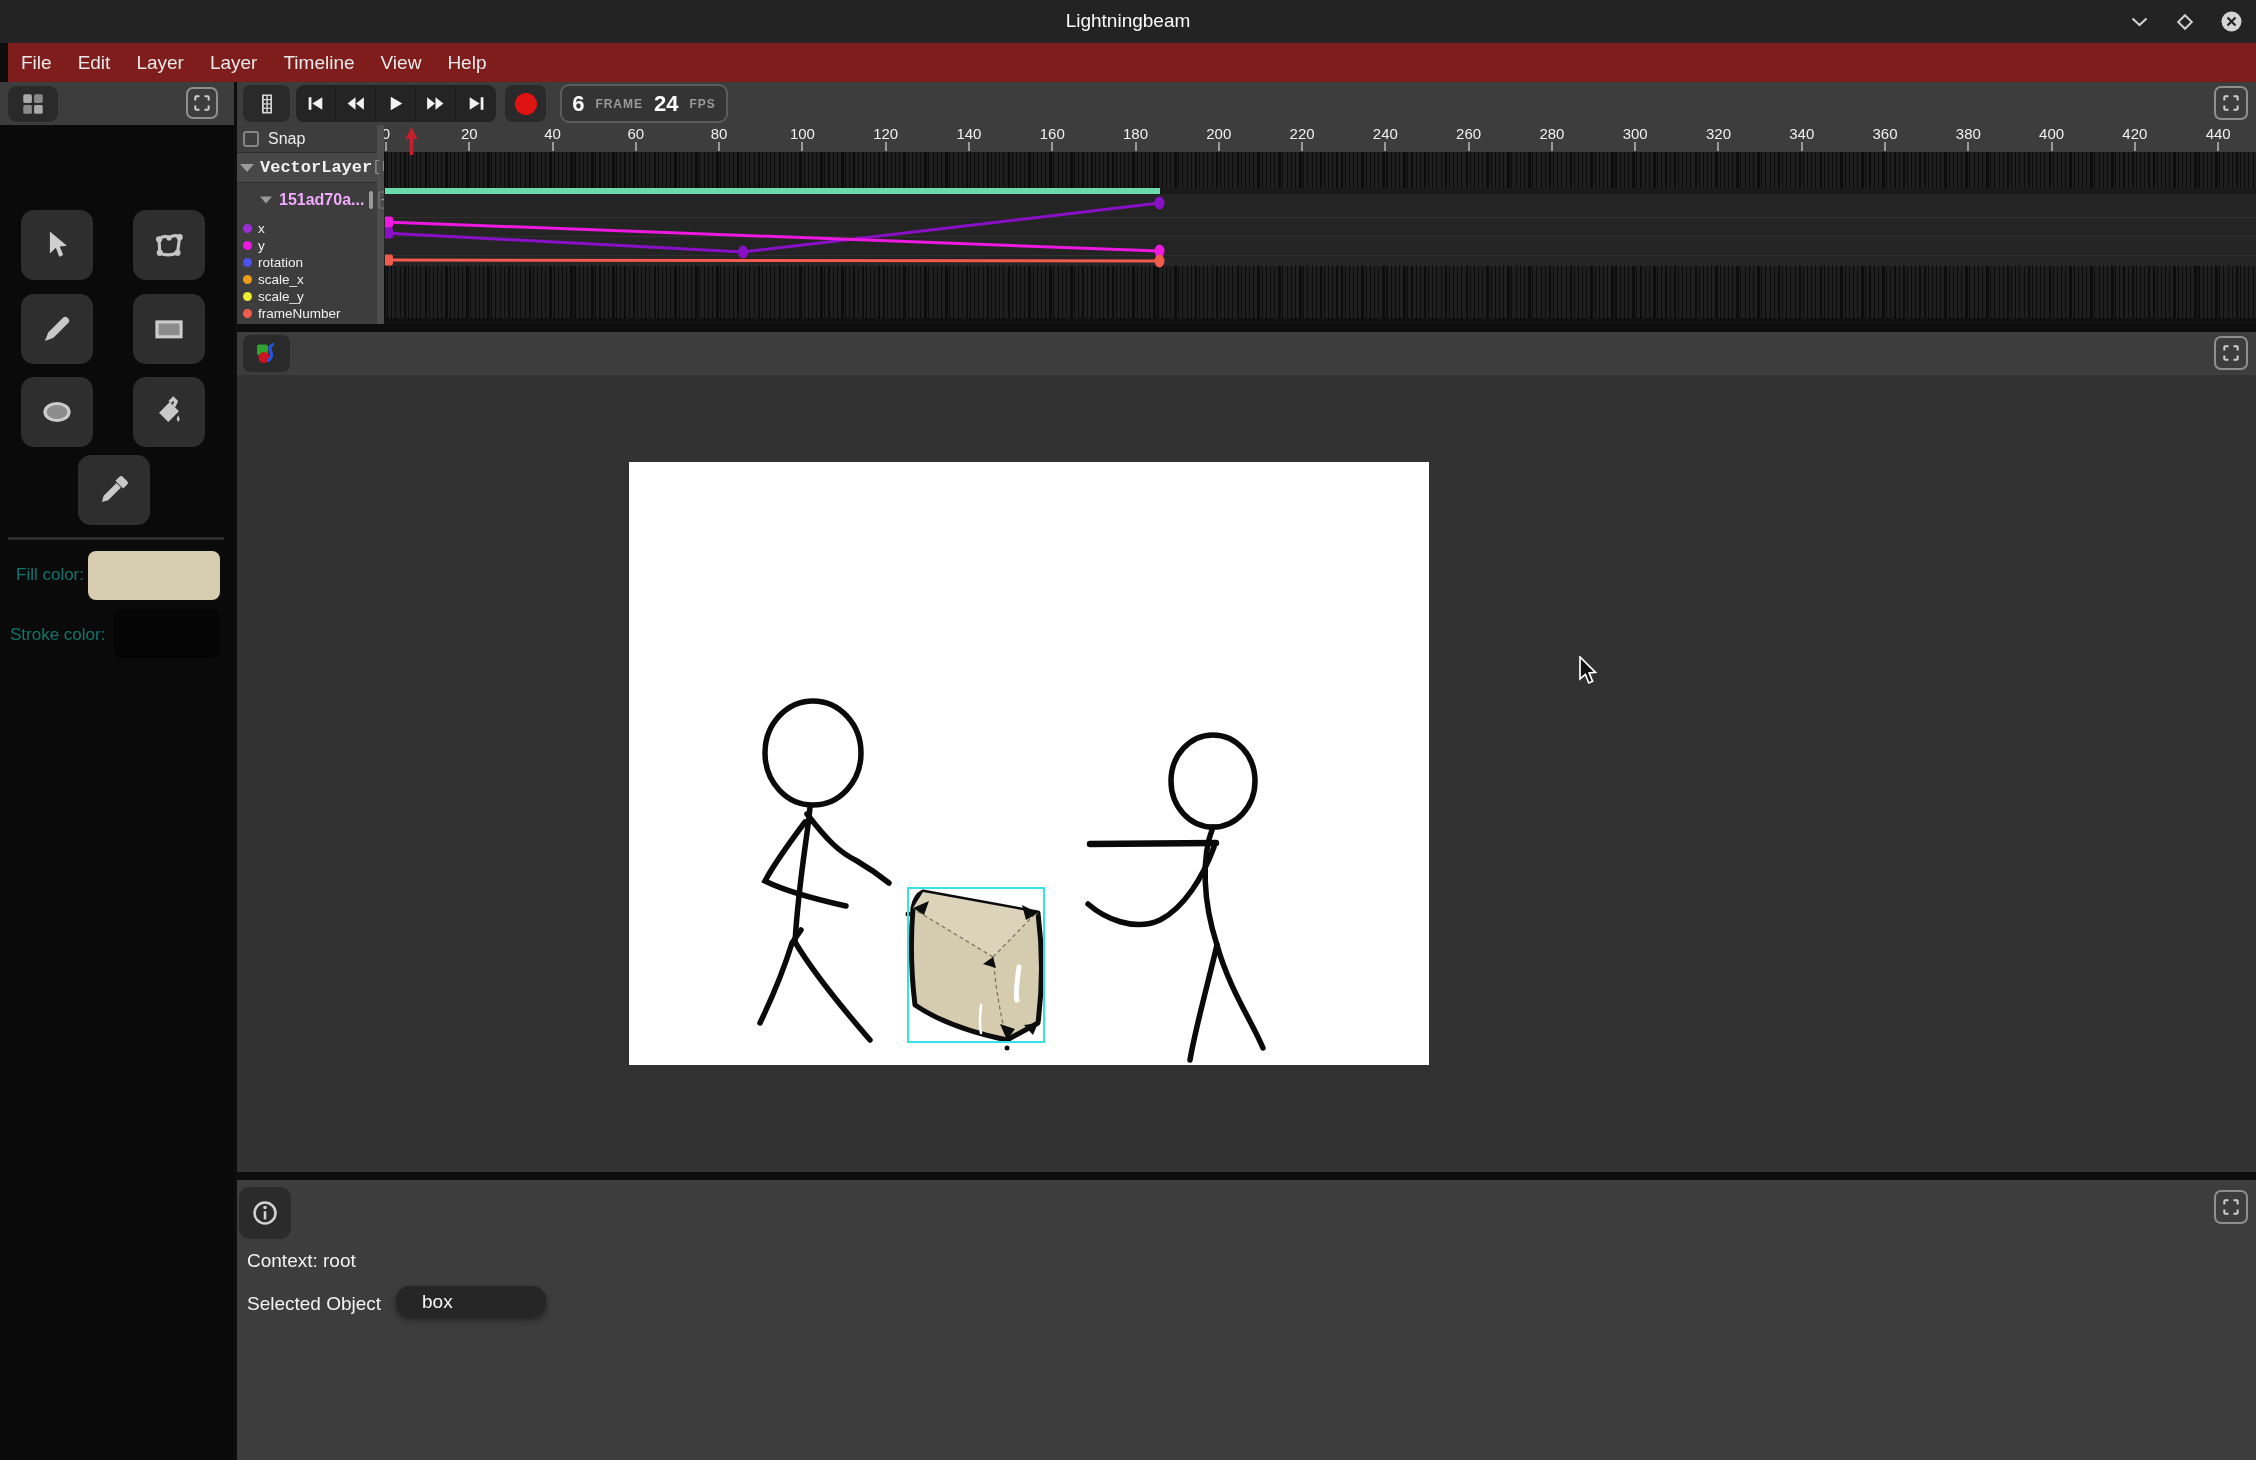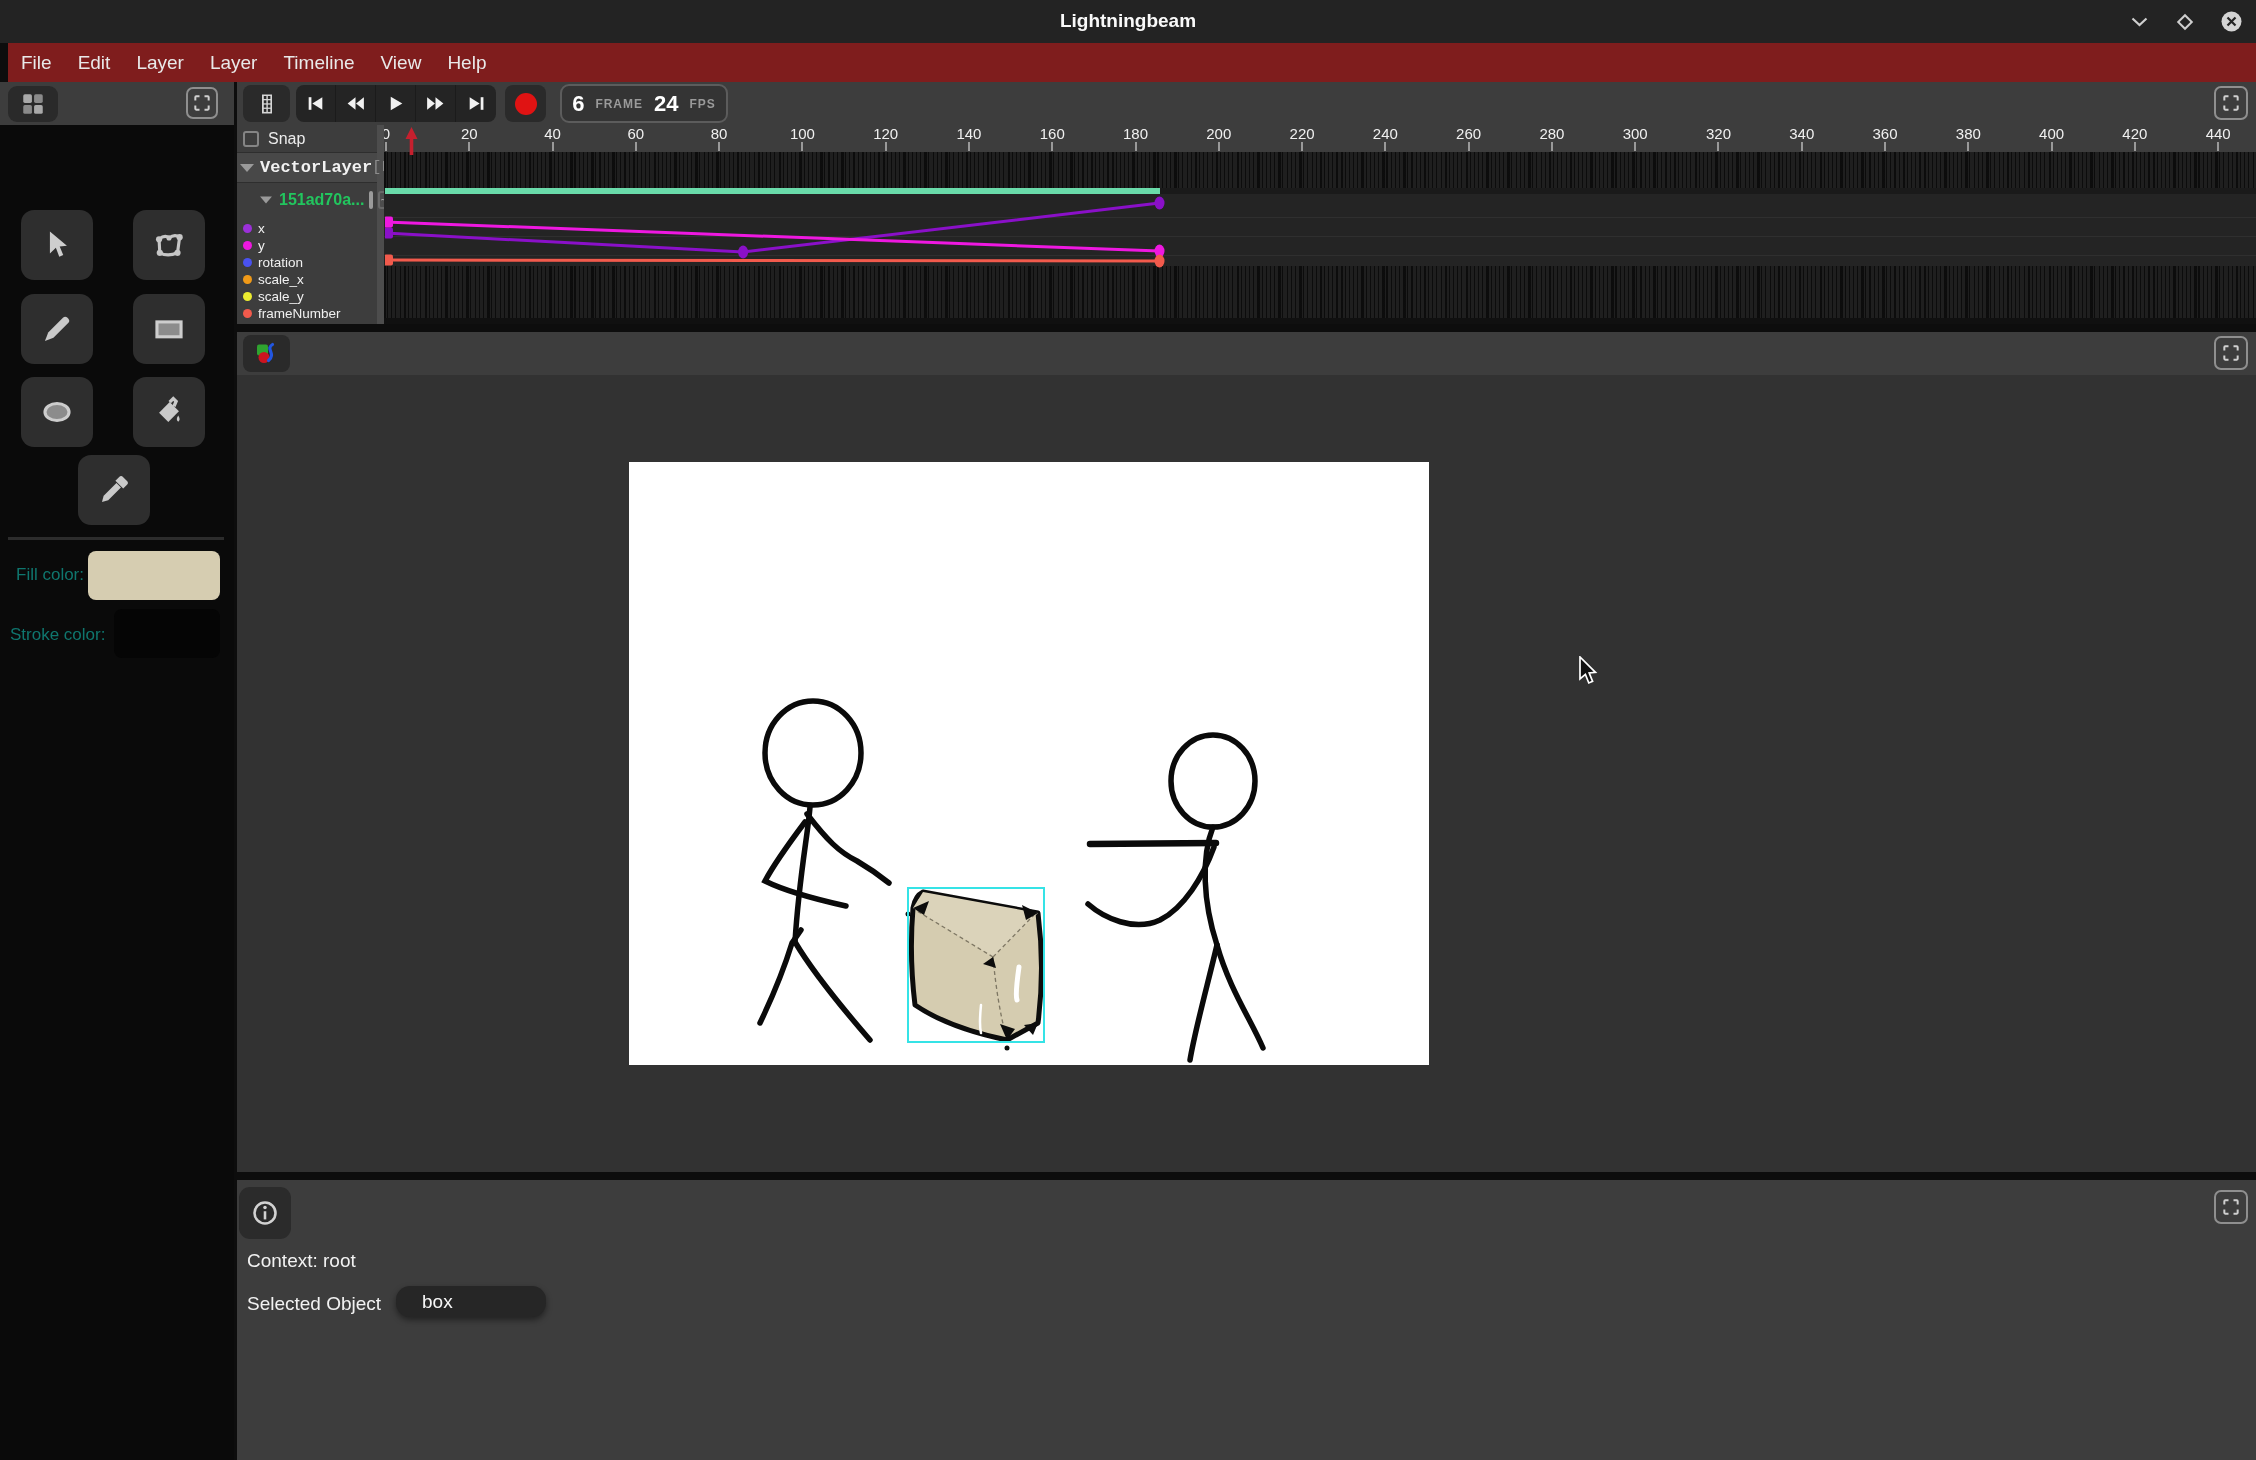--- a/index.html
+++ b/index.html
@@ -3,21 +3,21 @@
 <meta charset="utf-8">
 <style>
   html,body{margin:0;padding:0;background:#000;}
   *{box-sizing:border-box;}
   .app{position:relative;width:2256px;height:1460px;background:#0d0d0d;
        font-family:"Liberation Sans","DejaVu Sans",sans-serif;color:#e8e8e8;overflow:hidden;}
   .abs{position:absolute;}
 
   
   .titlebar{left:0;top:0;width:2256px;height:43px;background:#232323;}
-  .title{position:absolute;left:0;right:0;top:10px;text-align:center;font-size:19px;font-weight:bold;color:#fafafa;}
+  .title{position:absolute;left:0;right:0;top:10px;text-align:center;font-size:19px;font-weight:normal;color:#fafafa;}
   .winbtns{position:absolute;right:14px;top:0;height:43px;display:flex;align-items:center;gap:24px;}
   .winbtn{width:22px;height:22px;display:flex;align-items:center;justify-content:center;}
 
   
   .menubar{left:8px;top:43px;width:2256px;height:39px;background:#7f1d1d;display:flex;align-items:center;}
   .menu-item{padding:0 13px;font-size:19px;color:#e9e9e9;line-height:39px;}
 
   
   .sidebar{left:0;top:82px;width:234px;height:1378px;background:#0a0a0a;}
   .sidebar-header{position:absolute;left:0;top:0;width:234px;height:43px;background:#3d3d3d;}
@@ -59,21 +59,21 @@
   .ruler-tick .mark{display:block;width:2px;height:9px;background:#9a9a9a;margin:0 auto;}
   .splitter{position:absolute;left:140px;top:43px;width:7px;height:199px;background:#4d4d4d;}
 
   .layerpanel{position:absolute;left:0;top:70px;width:140px;height:172px;background:#3d3d3d;}
   .layer-row{position:absolute;left:0;top:0;width:140px;height:31px;background:#484848;
              border-top:1px solid #2e2e2e;border-bottom:1px solid #2e2e2e;display:flex;align-items:center;font-family:Liberation Mono, monospace;}
   .tri{width:0;height:0;border-left:7px solid transparent;border-right:7px solid transparent;border-top:8px solid #9a9a9a;}
   .layer-name{font-size:17px;color:#f2f2f2;font-weight:bold;margin-left:6px;}
   .layer-suffix{font-size:15px;color:#8d8d8d;}
   .clip-row{position:absolute;left:0;top:33px;width:140px;height:29px;display:flex;align-items:center;}
-  .clip-name{font-size:16px;font-weight:bold;color:#22c55e;margin-left:6px;}
+  .clip-name{font-size:16px;font-weight:bold;color:#f0abfc;margin-left:6px;}
   .mini-btn{width:18px;height:18px;border:2px solid #9a9a9a;border-radius:3px;margin-left:5px;
             display:flex;align-items:center;justify-content:center;}
   .mini-btn.fill{background:#8f8f8f;}
   .mini-btn.tilde{border-color:#686868;color:#a8a8a8;font-size:13px;}
   .props{position:absolute;left:0;top:68px;width:140px;}
   .prop-row{display:flex;align-items:center;height:17px;}
   .prop-dot{width:9px;height:9px;border-radius:50%;margin-left:6px;flex:none;}
   .prop-name{font-size:13.5px;color:#f0f0f0;margin-left:6px;white-space:nowrap;}
 
   .tracks{position:absolute;left:147px;top:70px;width:1872px;height:172px;background:#1a1a1a;}

